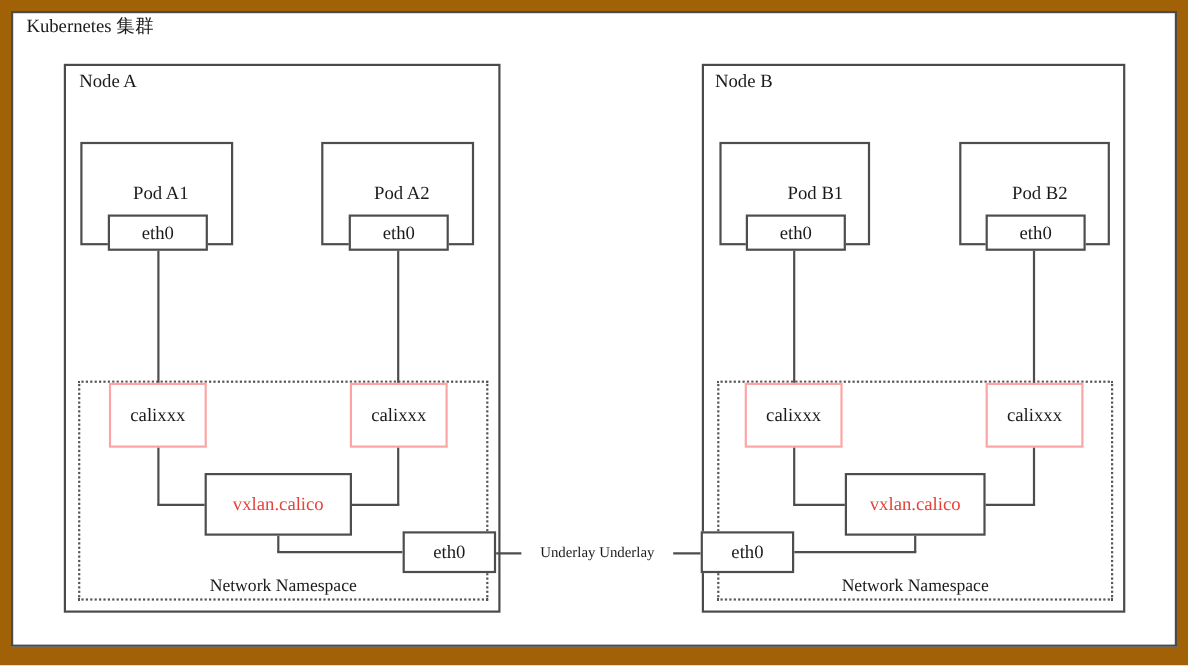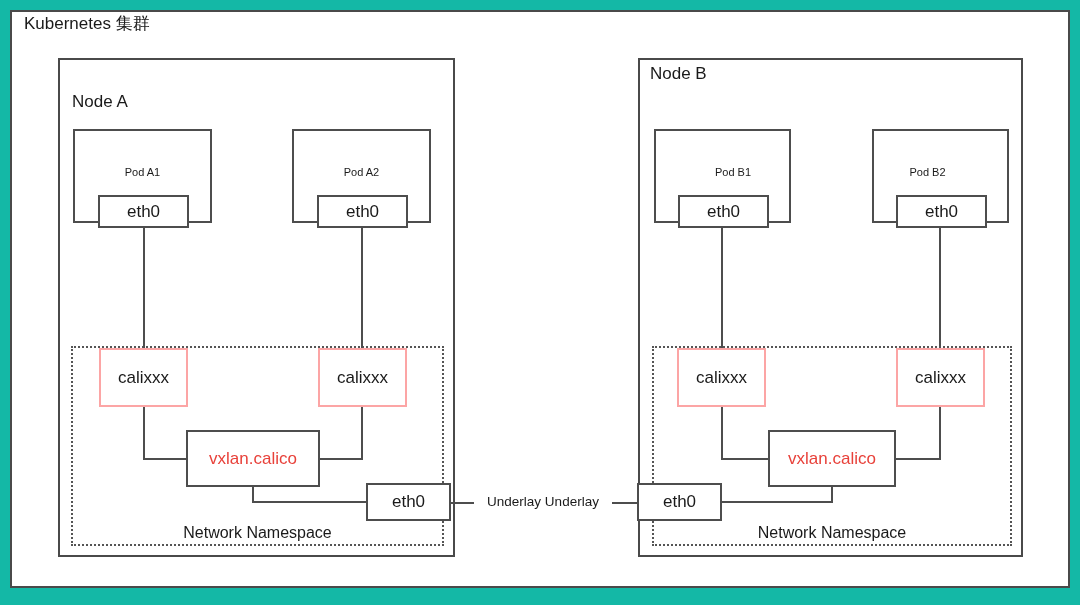--- a/index.html
+++ b/index.html
@@ -4,22 +4,22 @@
 <style>
   html, body {
     margin: 0;
     padding: 0;
     background: #ffffff;
   }
   #stage {
     position: relative;
     width: 1080px;
     height: 605px;
-    background: #14b8a6;
-    font-family: Liberation Sans, sans-serif;
+    background: #a16207;
+    font-family: Liberation Serif, serif;
     overflow: hidden;
   }
 
   
   .box {
     position: absolute;
     box-sizing: border-box;
     background: #ffffff;
     border: 2px solid #4d4d4d;
   }
@@ -46,22 +46,23 @@
     white-space: nowrap;
     line-height: 1;
   }
   .title-lbl {
     font-size: 17px;
   }
   .node-lbl {
     font-size: 17px;
   }
   .pod-lbl {
-    font-size: 11px;
-    text-align: center;
+    font-size: 17px;
+    text-align: left;
+    padding-left: 48px;
   }
   .center-lbl {
     display: flex;
     align-items: center;
     justify-content: center;
     font-size: 17px;
     color: #1a1a1a;
   }
   .vxlan-lbl {
     display: flex;
@@ -92,21 +93,21 @@
 </style>
 </head>
 <body>
 
 <div id="stage">
 
   <div class="box cluster" style="left:10px; top:10px; width:1060px; height:578px;"></div>
   <div class="lbl title-lbl" style="left:24px; top:15px;">Kubernetes 集群</div>
 
   <div class="box node" style="left:58px; top:58px; width:397px; height:499px;"></div>
-  <div class="lbl node-lbl" style="left:72px; top:65px;margin-top:28px;">Node A</div>
+  <div class="lbl node-lbl" style="left:72px; top:65px;">Node A</div>
 
   <div class="box netns" style="left:71px; top:346px; width:373px; height:200px;"></div>
   <div class="lbl ns-lbl" style="left:71px; top:525px; width:373px;">Network Namespace</div>
 
   <div class="box pod" style="left:73px; top:129px; width:139px; height:94px;"></div>
   <div class="lbl pod-lbl" style="left:73px; top:167px; width:139px;">Pod A1</div>
   <div class="box eth center-lbl" style="left:98px; top:195px; width:91px; height:33px;">eth0</div>
 
   <div class="box pod" style="left:292px; top:129px; width:139px; height:94px;"></div>
   <div class="lbl pod-lbl" style="left:292px; top:167px; width:139px;">Pod A2</div>

